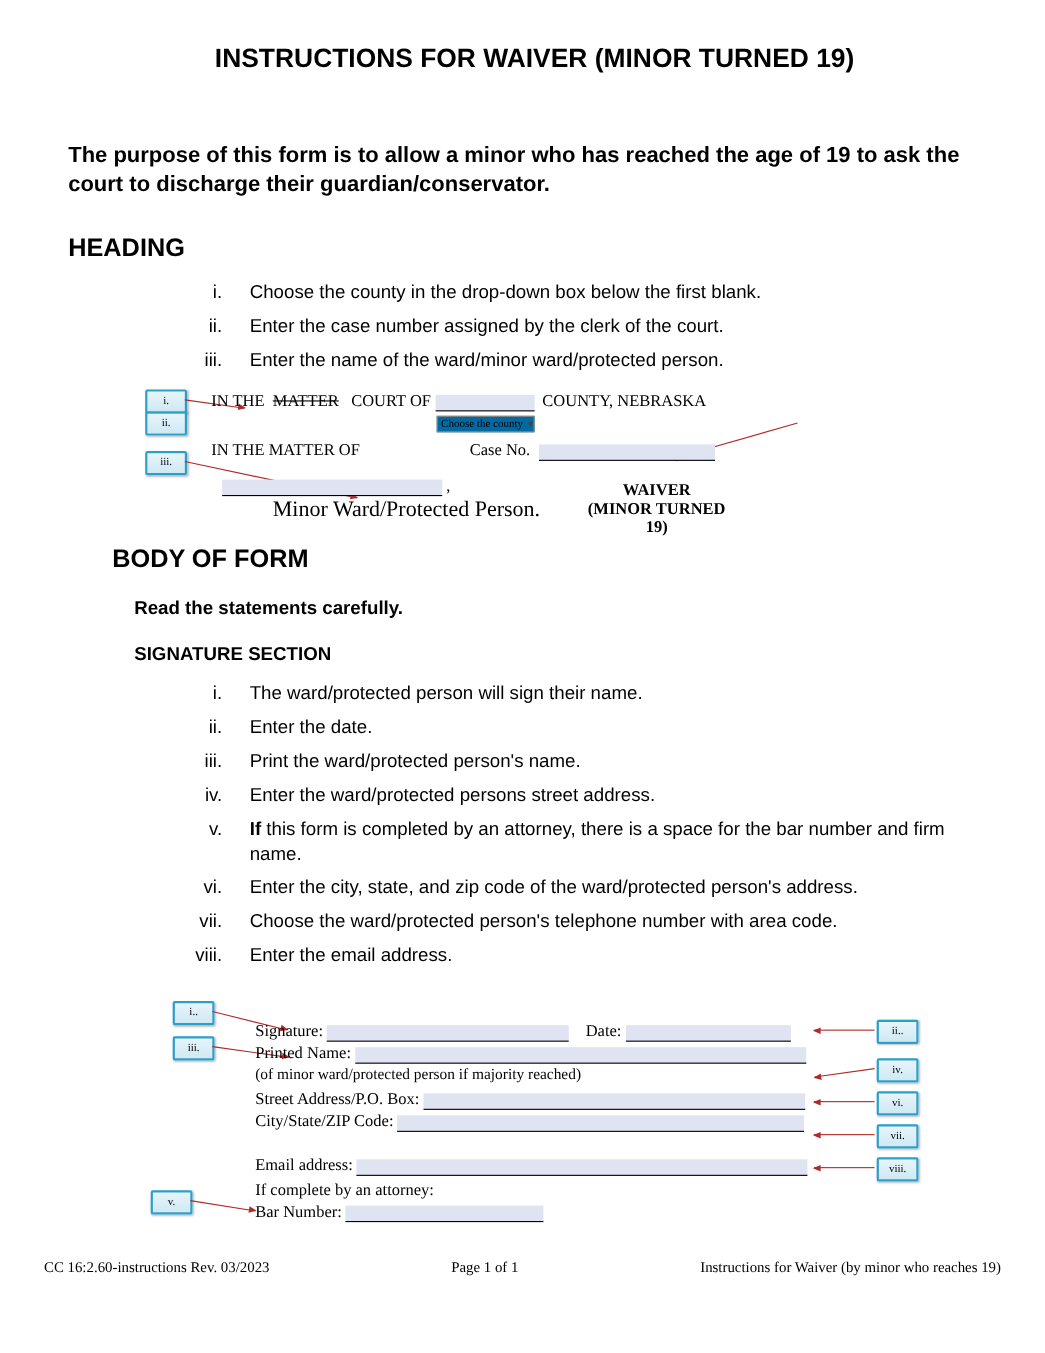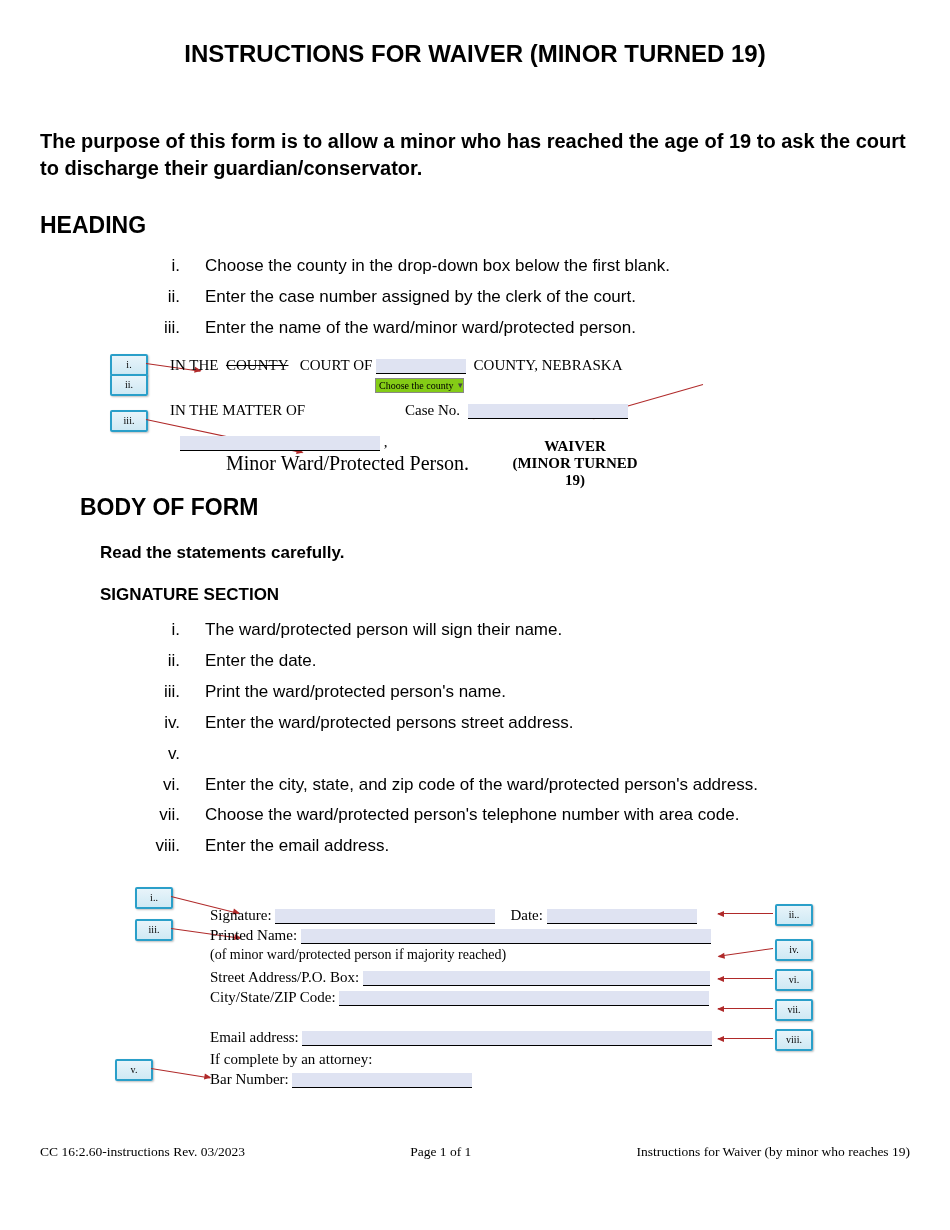--- a/index.html
+++ b/index.html
@@ -4,21 +4,21 @@
 <style>
   body {
     font-family: Arial, Helvetica, sans-serif;
     margin: 0;
     padding: 0;
     background: #fff;
     color: #000;
     width: 950px;
   }
   .page {
-    padding: 30px 40px 20px 40px;
+    padding: 30px 40px 20px 62px;
     position: relative;
     min-height: 1180px;
     box-sizing: border-box;
   }
   h1.title {
     text-align: center;
     font-size: 24px;
     font-weight: bold;
     margin: 10px 0 60px 0;
   }
@@ -105,21 +105,21 @@
     left: 40px;
     right: 40px;
     font-size: 13.5px;
     display: flex;
     justify-content: space-between;
     font-family: "Times New Roman", serif;
   }
   .strike { text-decoration: line-through; }
   .dropdown {
     display:inline-block; border:1px solid #888; font-size:10px;
-    padding:0 10px 0 3px; background:#84cc16; position:relative; height:13px; line-height:13px;
+    padding:0 10px 0 3px; background:#0369a1; position:relative; height:13px; line-height:13px;
   }
   .dropdown::after{
     content:"▾"; position:absolute; right:1px; top:0; font-size:9px; color:#444;
   }
 </style>
 </head>
 <body>
 
 <div class="page">
 
@@ -148,21 +148,21 @@
     <div class="callout" style="left:0;top:0;">i.</div>
     <div class="callout" style="left:0;top:56px;">iii.</div>
     <div class="callout" style="left:595;top:20px;">ii.</div>
 
     <div class="arrow" style="left:36px;top:9px;width:55px;transform:rotate(8deg);"></div>
     <div class="arrow" style="left:36px;top:65px;width:160px;transform:rotate(12deg);"></div>
     <div class="arrow" style="left:593px;top:30px;width:120px;transform:rotate(164deg);"></div>
 
     <div style="position:absolute;left:60px;top:3px;">
       <span>IN THE</span>&nbsp;
-      <span class="strike">COUNTY</span>&nbsp;&nbsp;
+      <span class="strike">MATTER</span>&nbsp;&nbsp;
       <span>COURT OF</span>
       <span class="blank" style="width:90px;"></span>&nbsp;
       <span>COUNTY, NEBRASKA</span>
     </div>
     <div style="position:absolute;left:265px;top:22px;">
       <span class="dropdown">Choose the county</span>
     </div>
     <div style="position:absolute;left:60px;top:48px;">IN THE MATTER OF</div>
     <div style="position:absolute;left:295px;top:48px;">
       <span>Case No.</span>&nbsp;
@@ -194,20 +194,21 @@
     <li>
         <span class="num">iii.</span>
         <span class="txt">Print the ward/protected person's name.</span>
       </li>
     <li>
         <span class="num">iv.</span>
         <span class="txt">Enter the ward/protected persons street address.</span>
       </li>
     <li>
         <span class="num">v.</span>
+        <span class="txt"><b>If</b><span> this form is completed by an attorney, there is a space for the bar number and firm name.</span></span>
       </li>
     <li>
         <span class="num">vi.</span>
         <span class="txt">Enter the city, state, and zip code of the ward/protected person's address.</span>
       </li>
     <li>
         <span class="num">vii.</span>
         <span class="txt">Choose the ward/protected person's telephone number with area code.</span>
       </li>
     <li>

